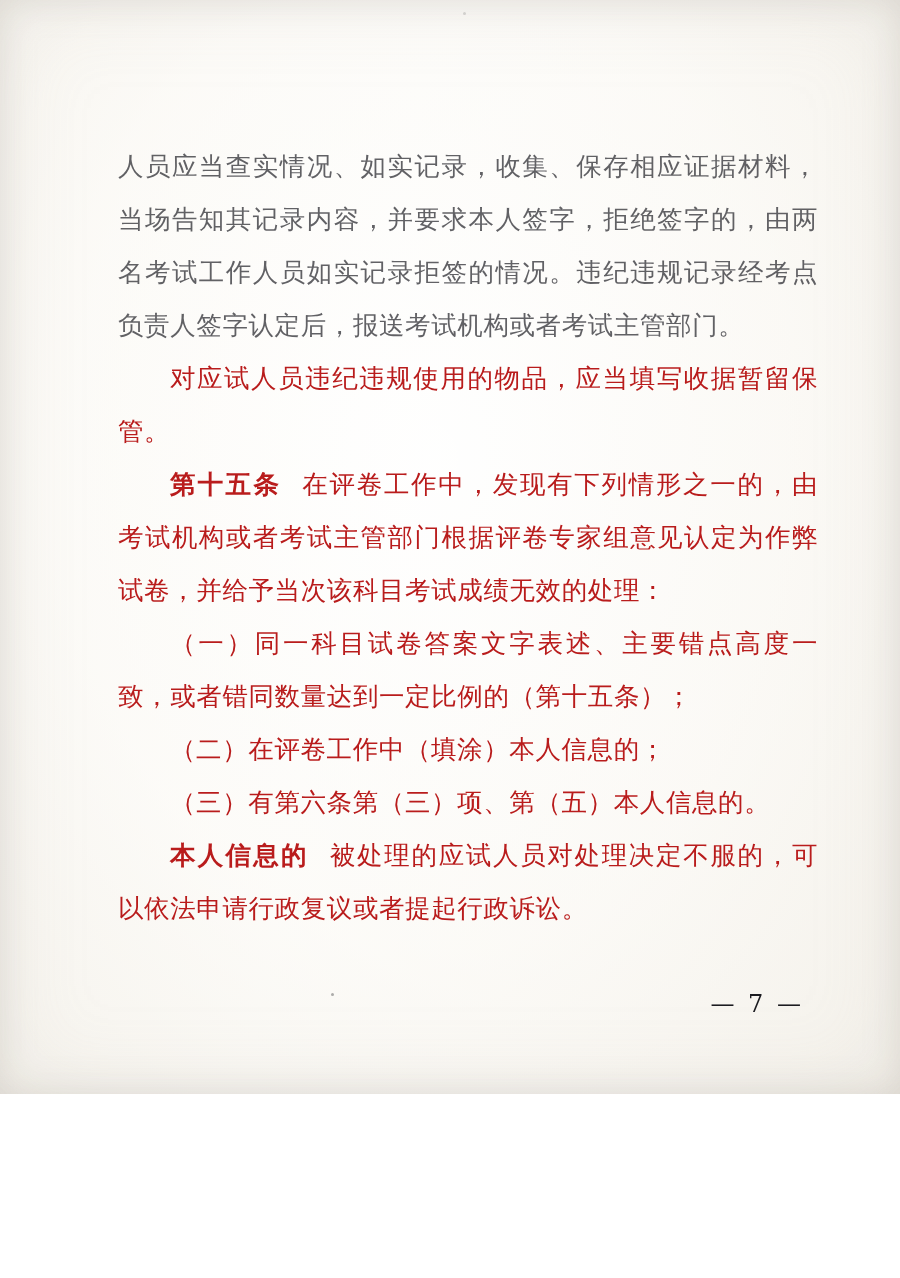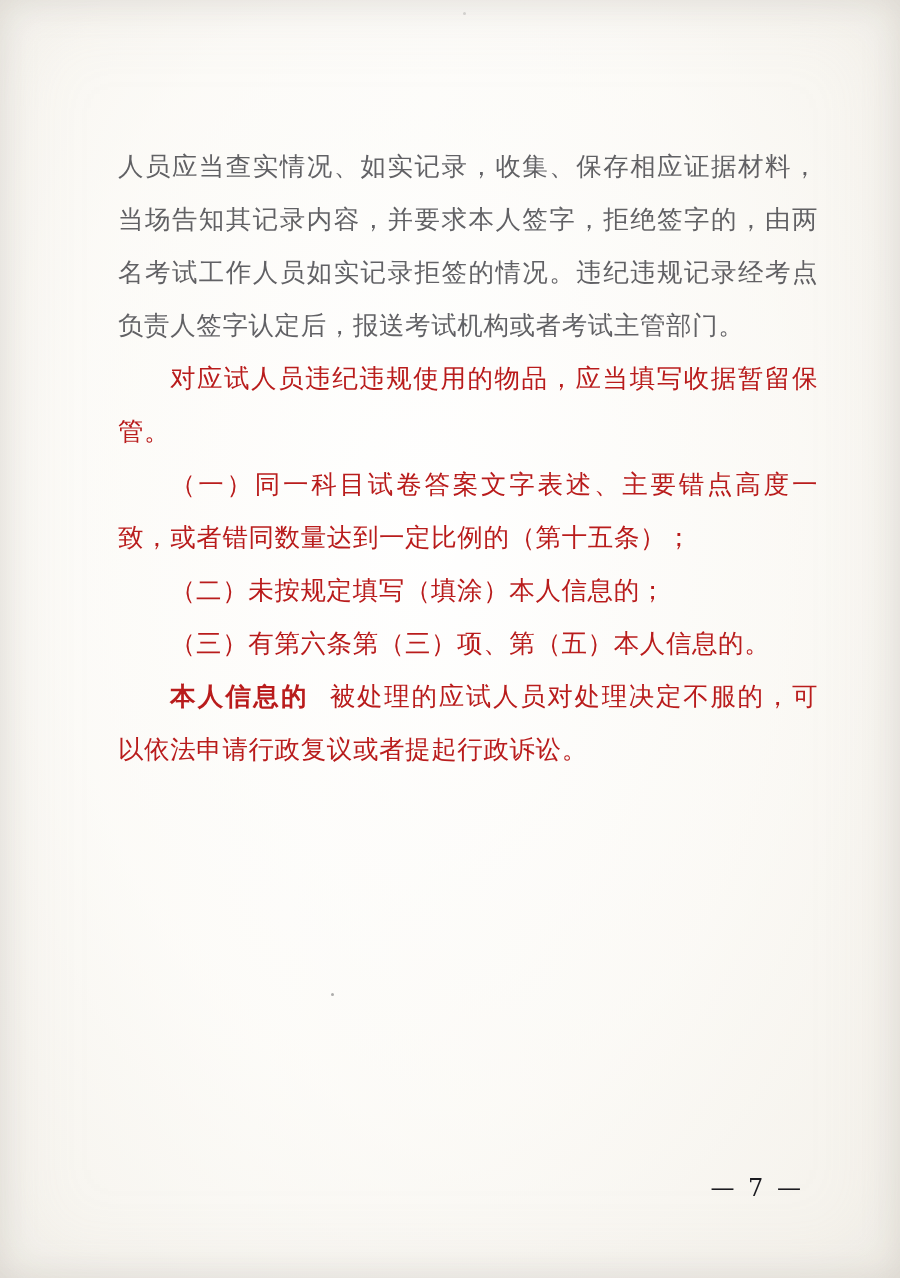--- a/index.html
+++ b/index.html
@@ -9,21 +9,21 @@
   body {
     width: 900px;
     height: 1278px;
     background: #ffffff;
     font-family: "DejaVu Serif", serif;
     overflow: hidden;
   }
   .page {
     position: relative;
     width: 900px;
-    height: 1278px;
+    height: 1094px;
     background: #fdfcfa;
     box-sizing: border-box;
   }
   
   .paper-tint {
     position: absolute;
     inset: 0;
     background:
       radial-gradient(ellipse at 48% 42%, rgba(255,255,255,0.85) 0%, rgba(252,250,246,0.6) 55%, rgba(243,240,233,0.85) 100%),
       linear-gradient(100deg, #fbfaf7 0%, #fdfdfb 40%, #f7f5f0 100%);
@@ -98,27 +98,30 @@
   <div class="content">
 
     <p class="para faded-strong">
       <span>人员应当查实情况、如实记录，收集、保存相应证据材料，当场告知其记录内容，并要求本人签字，拒绝签字的，由两名考试工作人员如实记录拒签的情况。违纪违规记录经考点负责人签字认定后，报送考试机构或者考试主管部门。</span>
     </p>
 
     <p class="para indent">
       <span>对应试人员违纪违规使用的物品，应当填写收据暂留保管。</span>
     </p>
 
+    <p class="para indent">
+      <span class="article-head">第十五条</span><span class="sp-after"></span><span>在评卷工作中，发现有下列情形之一的，由考试机构或者考试主管部门根据评卷专家组意见认定为作弊试卷，并给予当次该科目考试成绩无效的处理：</span>
+    </p>
 
     <p class="para indent">
       <span>（一）同一科目试卷答案文字表述、主要错点高度一致，或者错同数量达到一定比例的（第十五条）；</span>
     </p>
 
     <p class="para indent">
-      <span>（二）未按规定填写（填涂）本人信息的；</span>
+      <span>（二）在评卷工作中（填涂）本人信息的；</span>
     </p>
 
     <p class="para indent">
       <span>（三）有第六条第（三）项、第（五）本人信息的。</span>
     </p>
 
 
 
     <p class="para indent">
       <span class="article-head">本人信息的</span><span class="sp-after"></span><span>被处理的应试人员对处理决定不服的，可以依法申请行政复议或者提起行政诉讼。</span>

